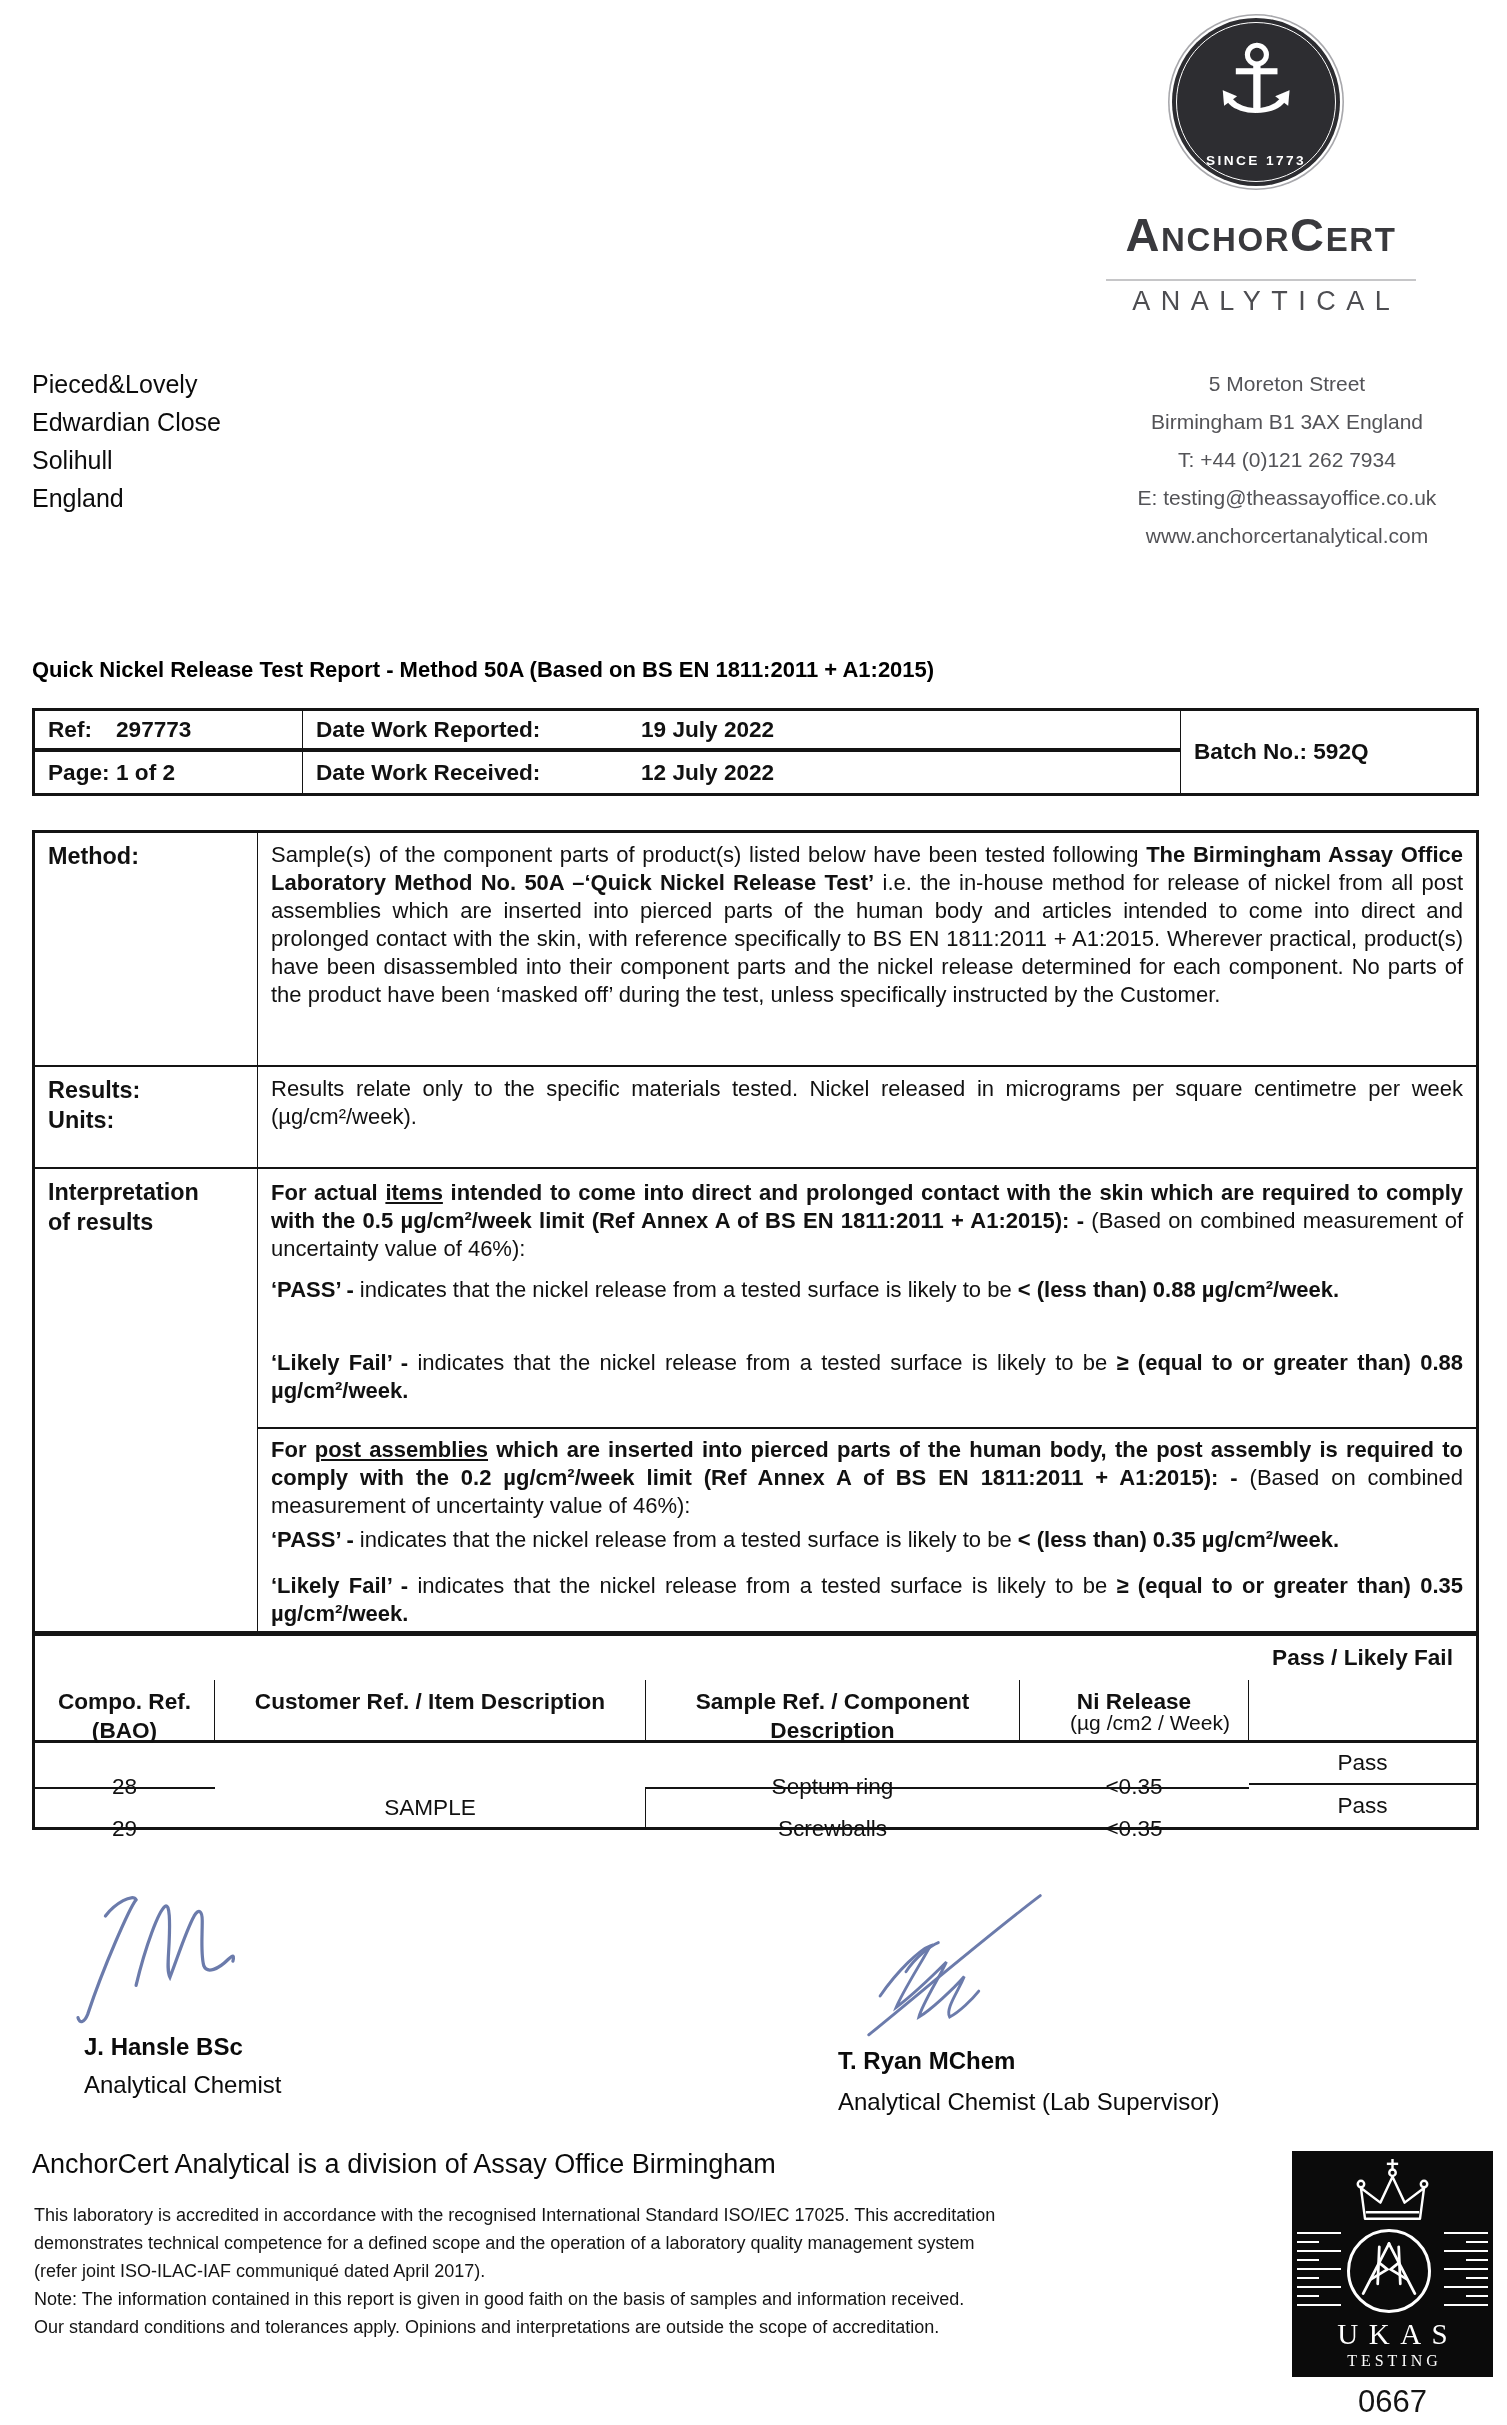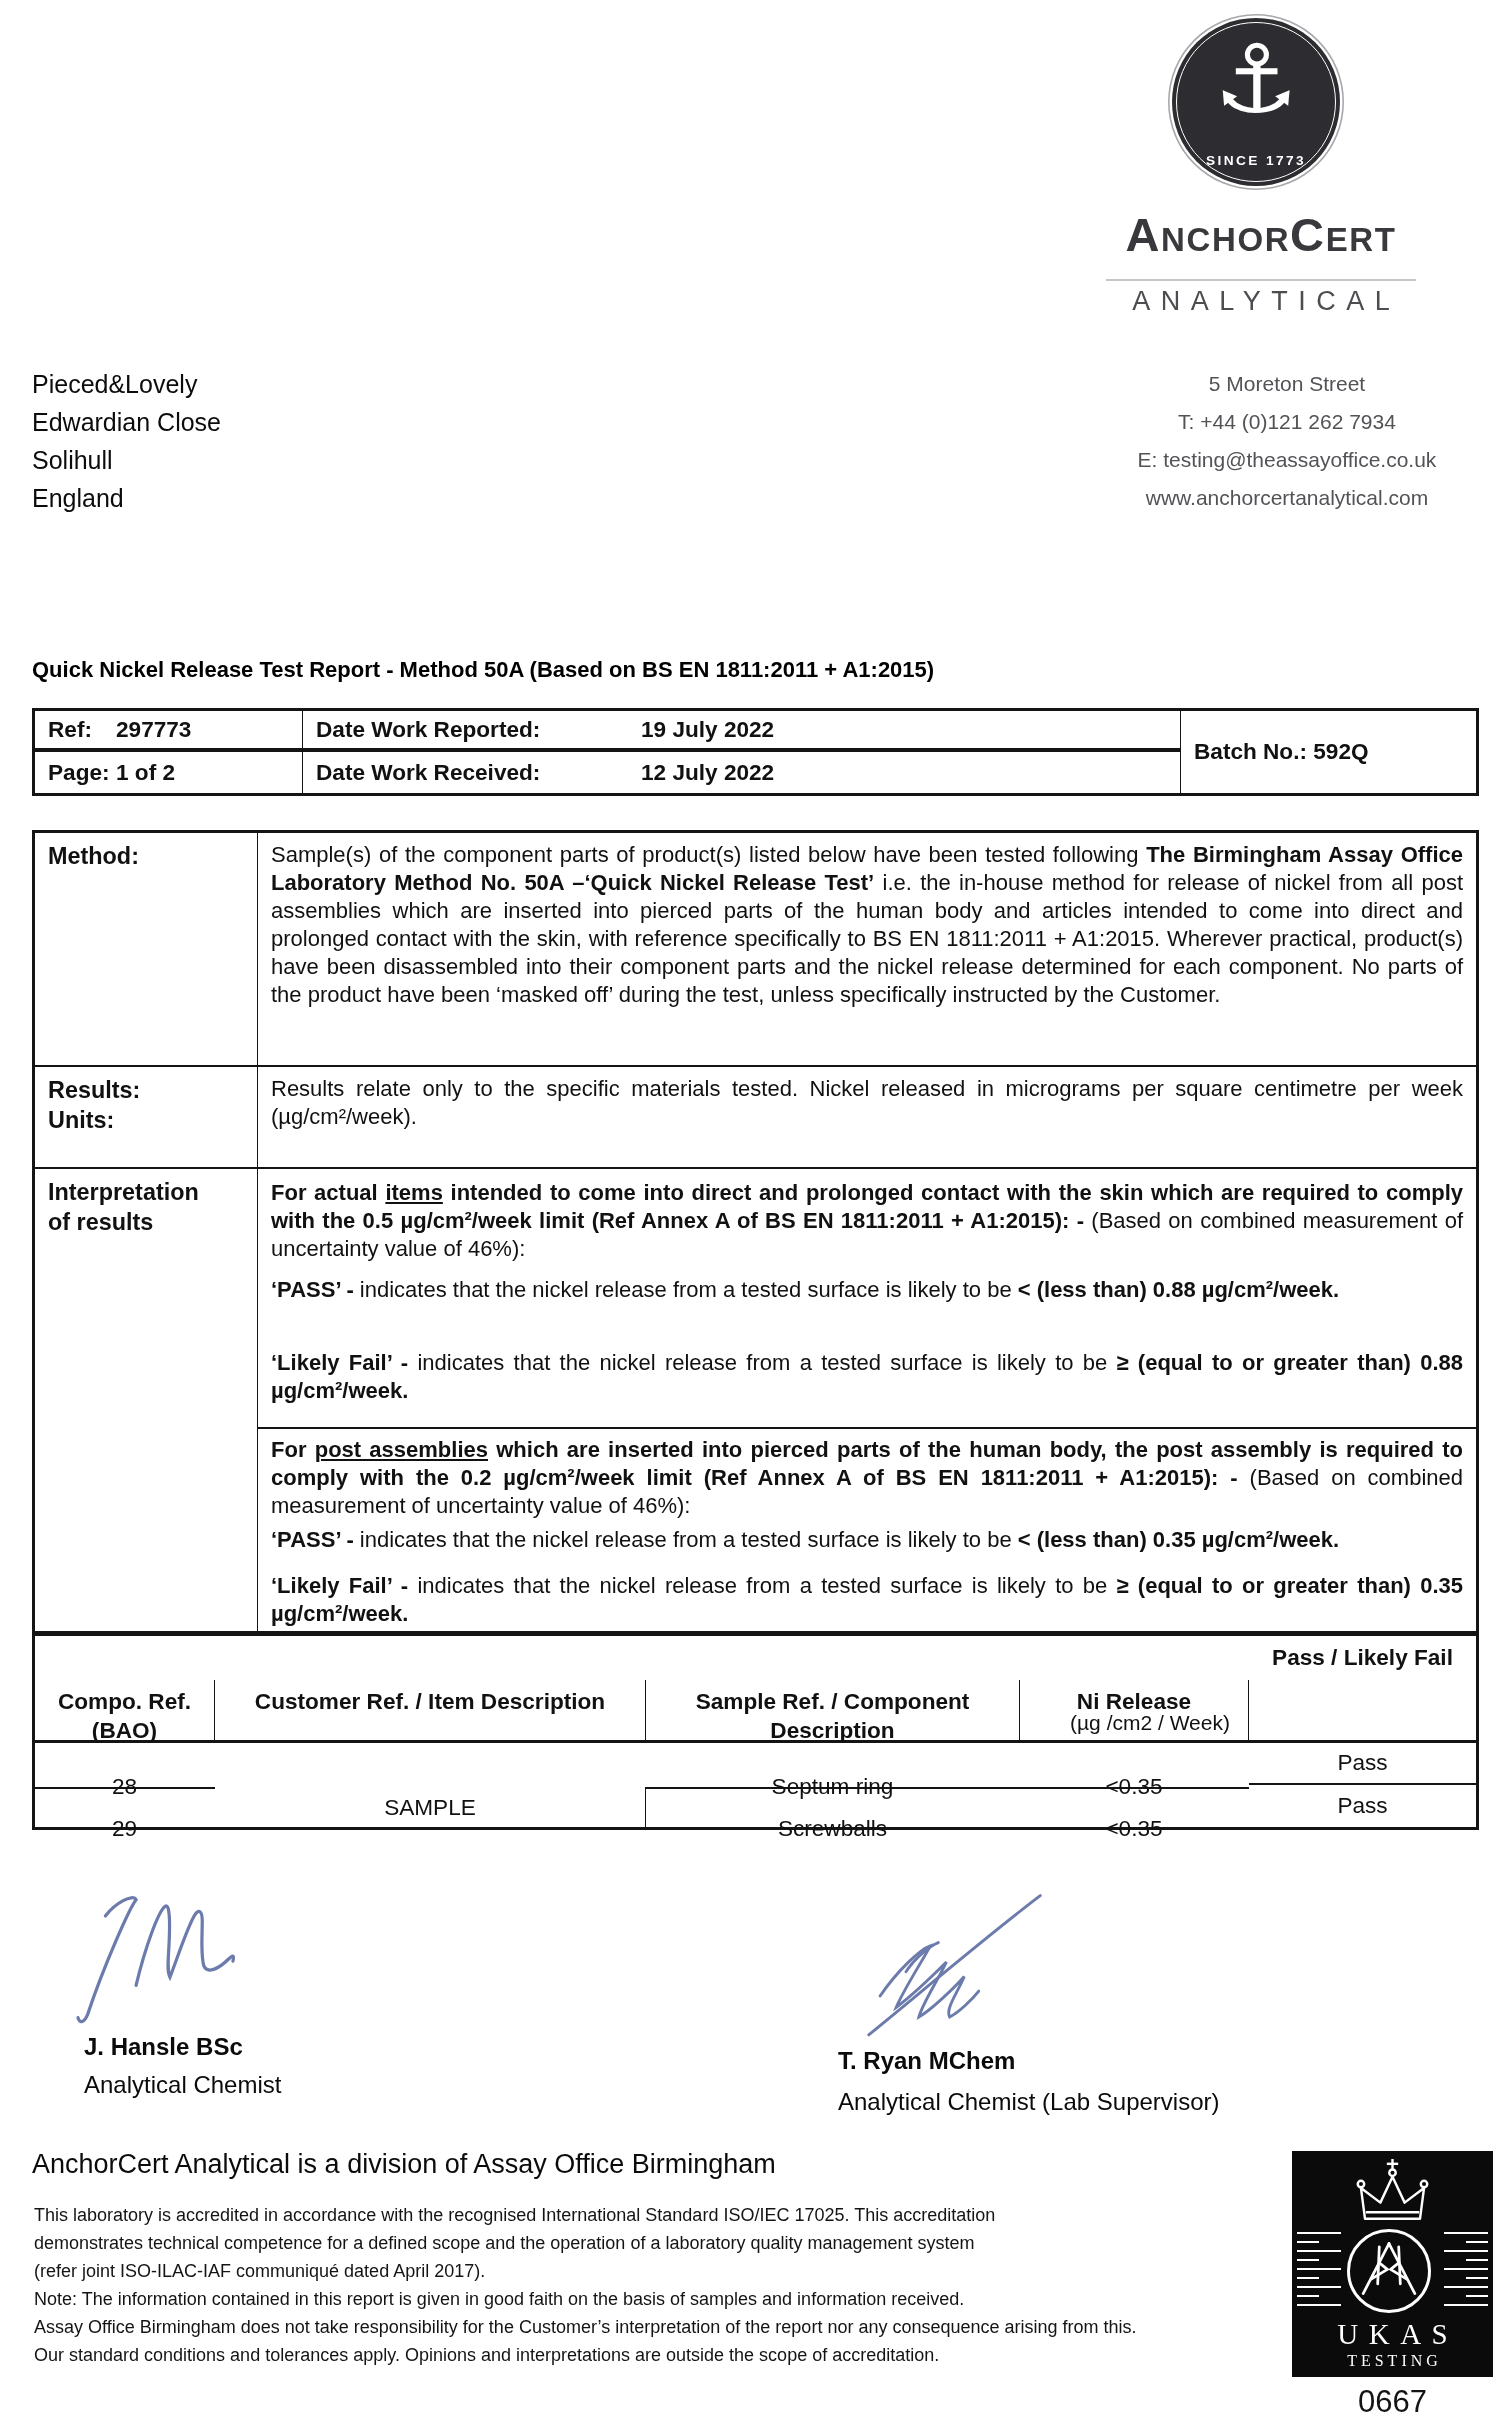--- a/index.html
+++ b/index.html
@@ -111,20 +111,21 @@
 
   <div class="client-address">
     <div>Pieced&amp;Lovely</div>
     <div>Edwardian Close</div>
     <div>Solihull</div>
     <div>England</div>
   </div>
 
   <div class="lab-contact">
     <div>5 Moreton Street</div>
+    <div>Birmingham B1 3AX England</div>
     <div>T: +44 (0)121 262 7934</div>
     <div>E: testing@theassayoffice.co.uk</div>
     <div>www.anchorcertanalytical.com</div>
   </div>
 
   <div class="report-title">Quick Nickel Release Test Report - Method 50A (Based on BS EN 1811:2011 + A1:2015)</div>
 
   <div class="ref-table">
     <div class="rt-cell rt-vline rt-hline">
       <span class="rt-lbl-s">Ref:</span>
@@ -266,21 +267,20 @@
   </svg>
   <div class="sig-name" style="left:838px;top:2047px;">T. Ryan MChem</div>
   <div class="sig-role" style="left:838px;top:2088px;">Analytical Chemist (Lab Supervisor)</div>
 
   <div class="footer-division">AnchorCert Analytical is a division of Assay Office Birmingham</div>
   <div class="footer-lines">
     <div>This laboratory is accredited in accordance with the recognised International Standard ISO/IEC 17025. This accreditation</div>
     <div>demonstrates technical competence for a defined scope and the operation of a laboratory quality management system</div>
     <div>(refer joint ISO-ILAC-IAF communiqué dated April 2017).</div>
     <div>Note: The information contained in this report is given in good faith on the basis of samples and information received.</div>
-    <div>Assay Office Birmingham does not take responsibility for the Customer’s interpretation of the report nor any consequence arising from this.</div>
     <div>Our standard conditions and tolerances apply. Opinions and interpretations are outside the scope of accreditation.</div>
   </div>
 
   <div class="ukas">
     <div class="ukas-box">
       <svg class="ukas-crown" width="97" height="73" viewBox="0 0 120 90">
         <g stroke="#fff" stroke-width="3" fill="none" stroke-linejoin="round">
           <line x1="60" y1="6" x2="60" y2="20"></line>
           <line x1="53" y1="12" x2="67" y2="12"></line>
           <path d="M26,80 L21,42 L45,60 L60,28 L75,60 L99,42 L94,80 Z"></path>

